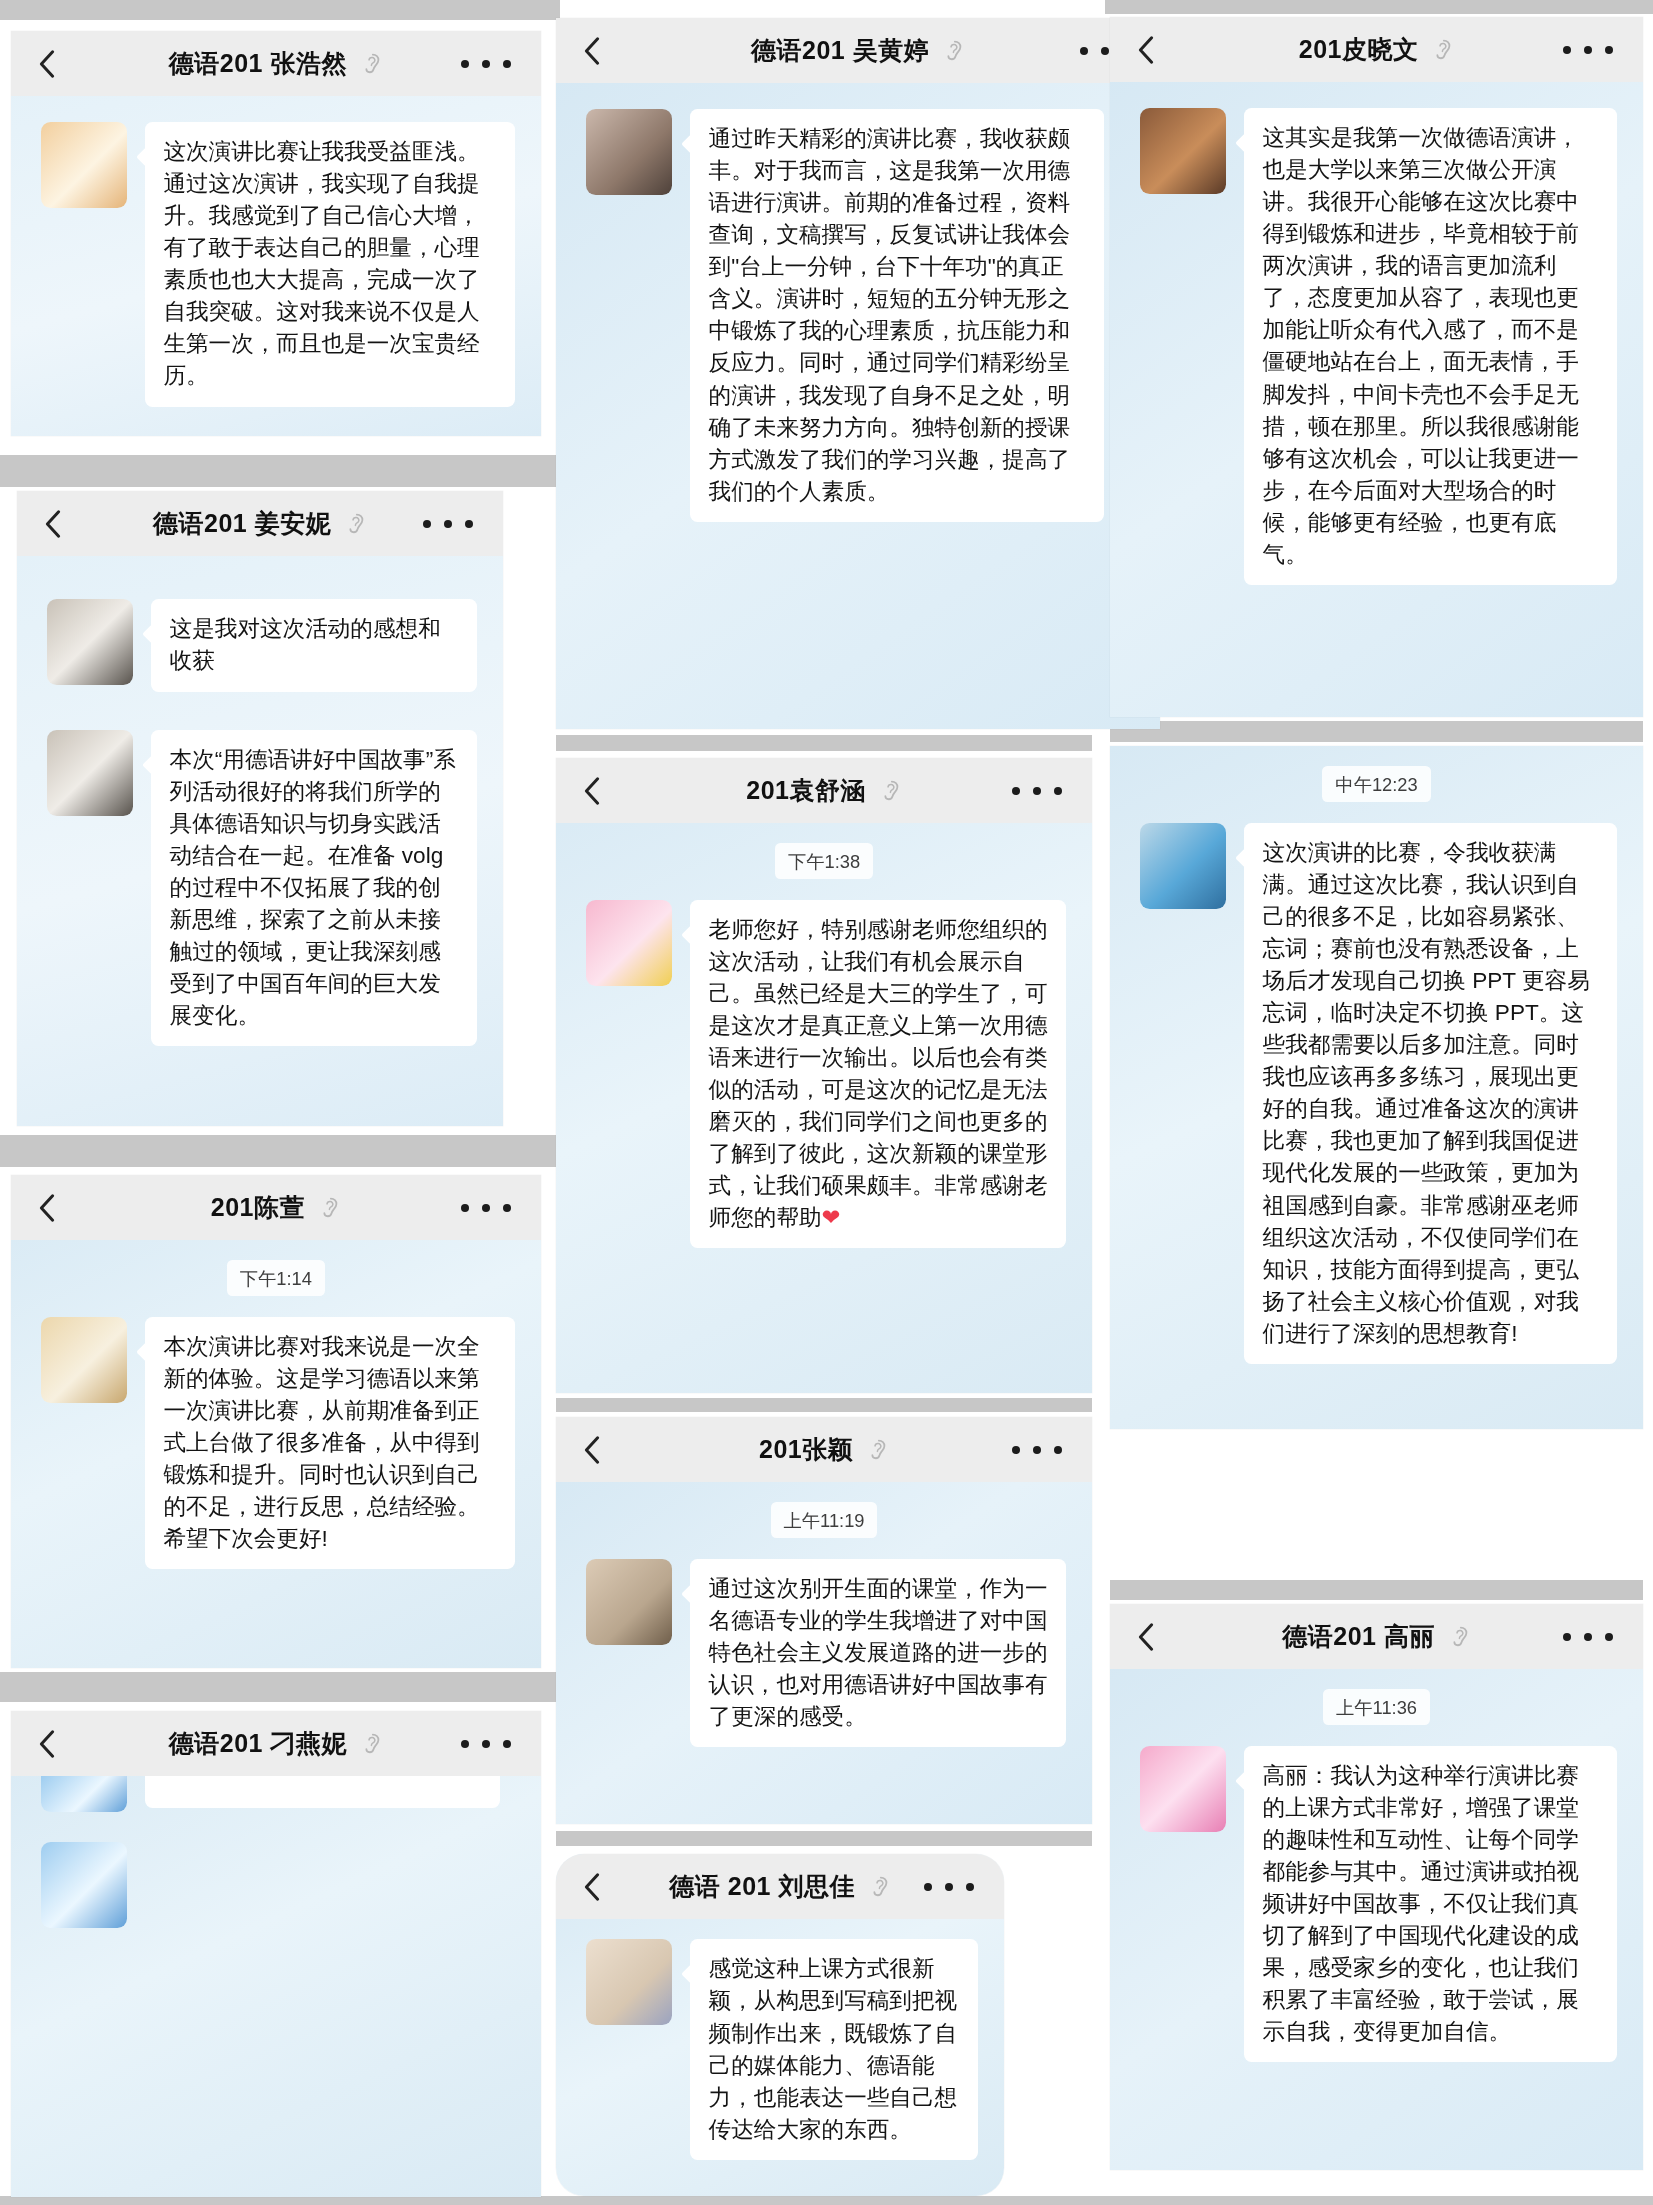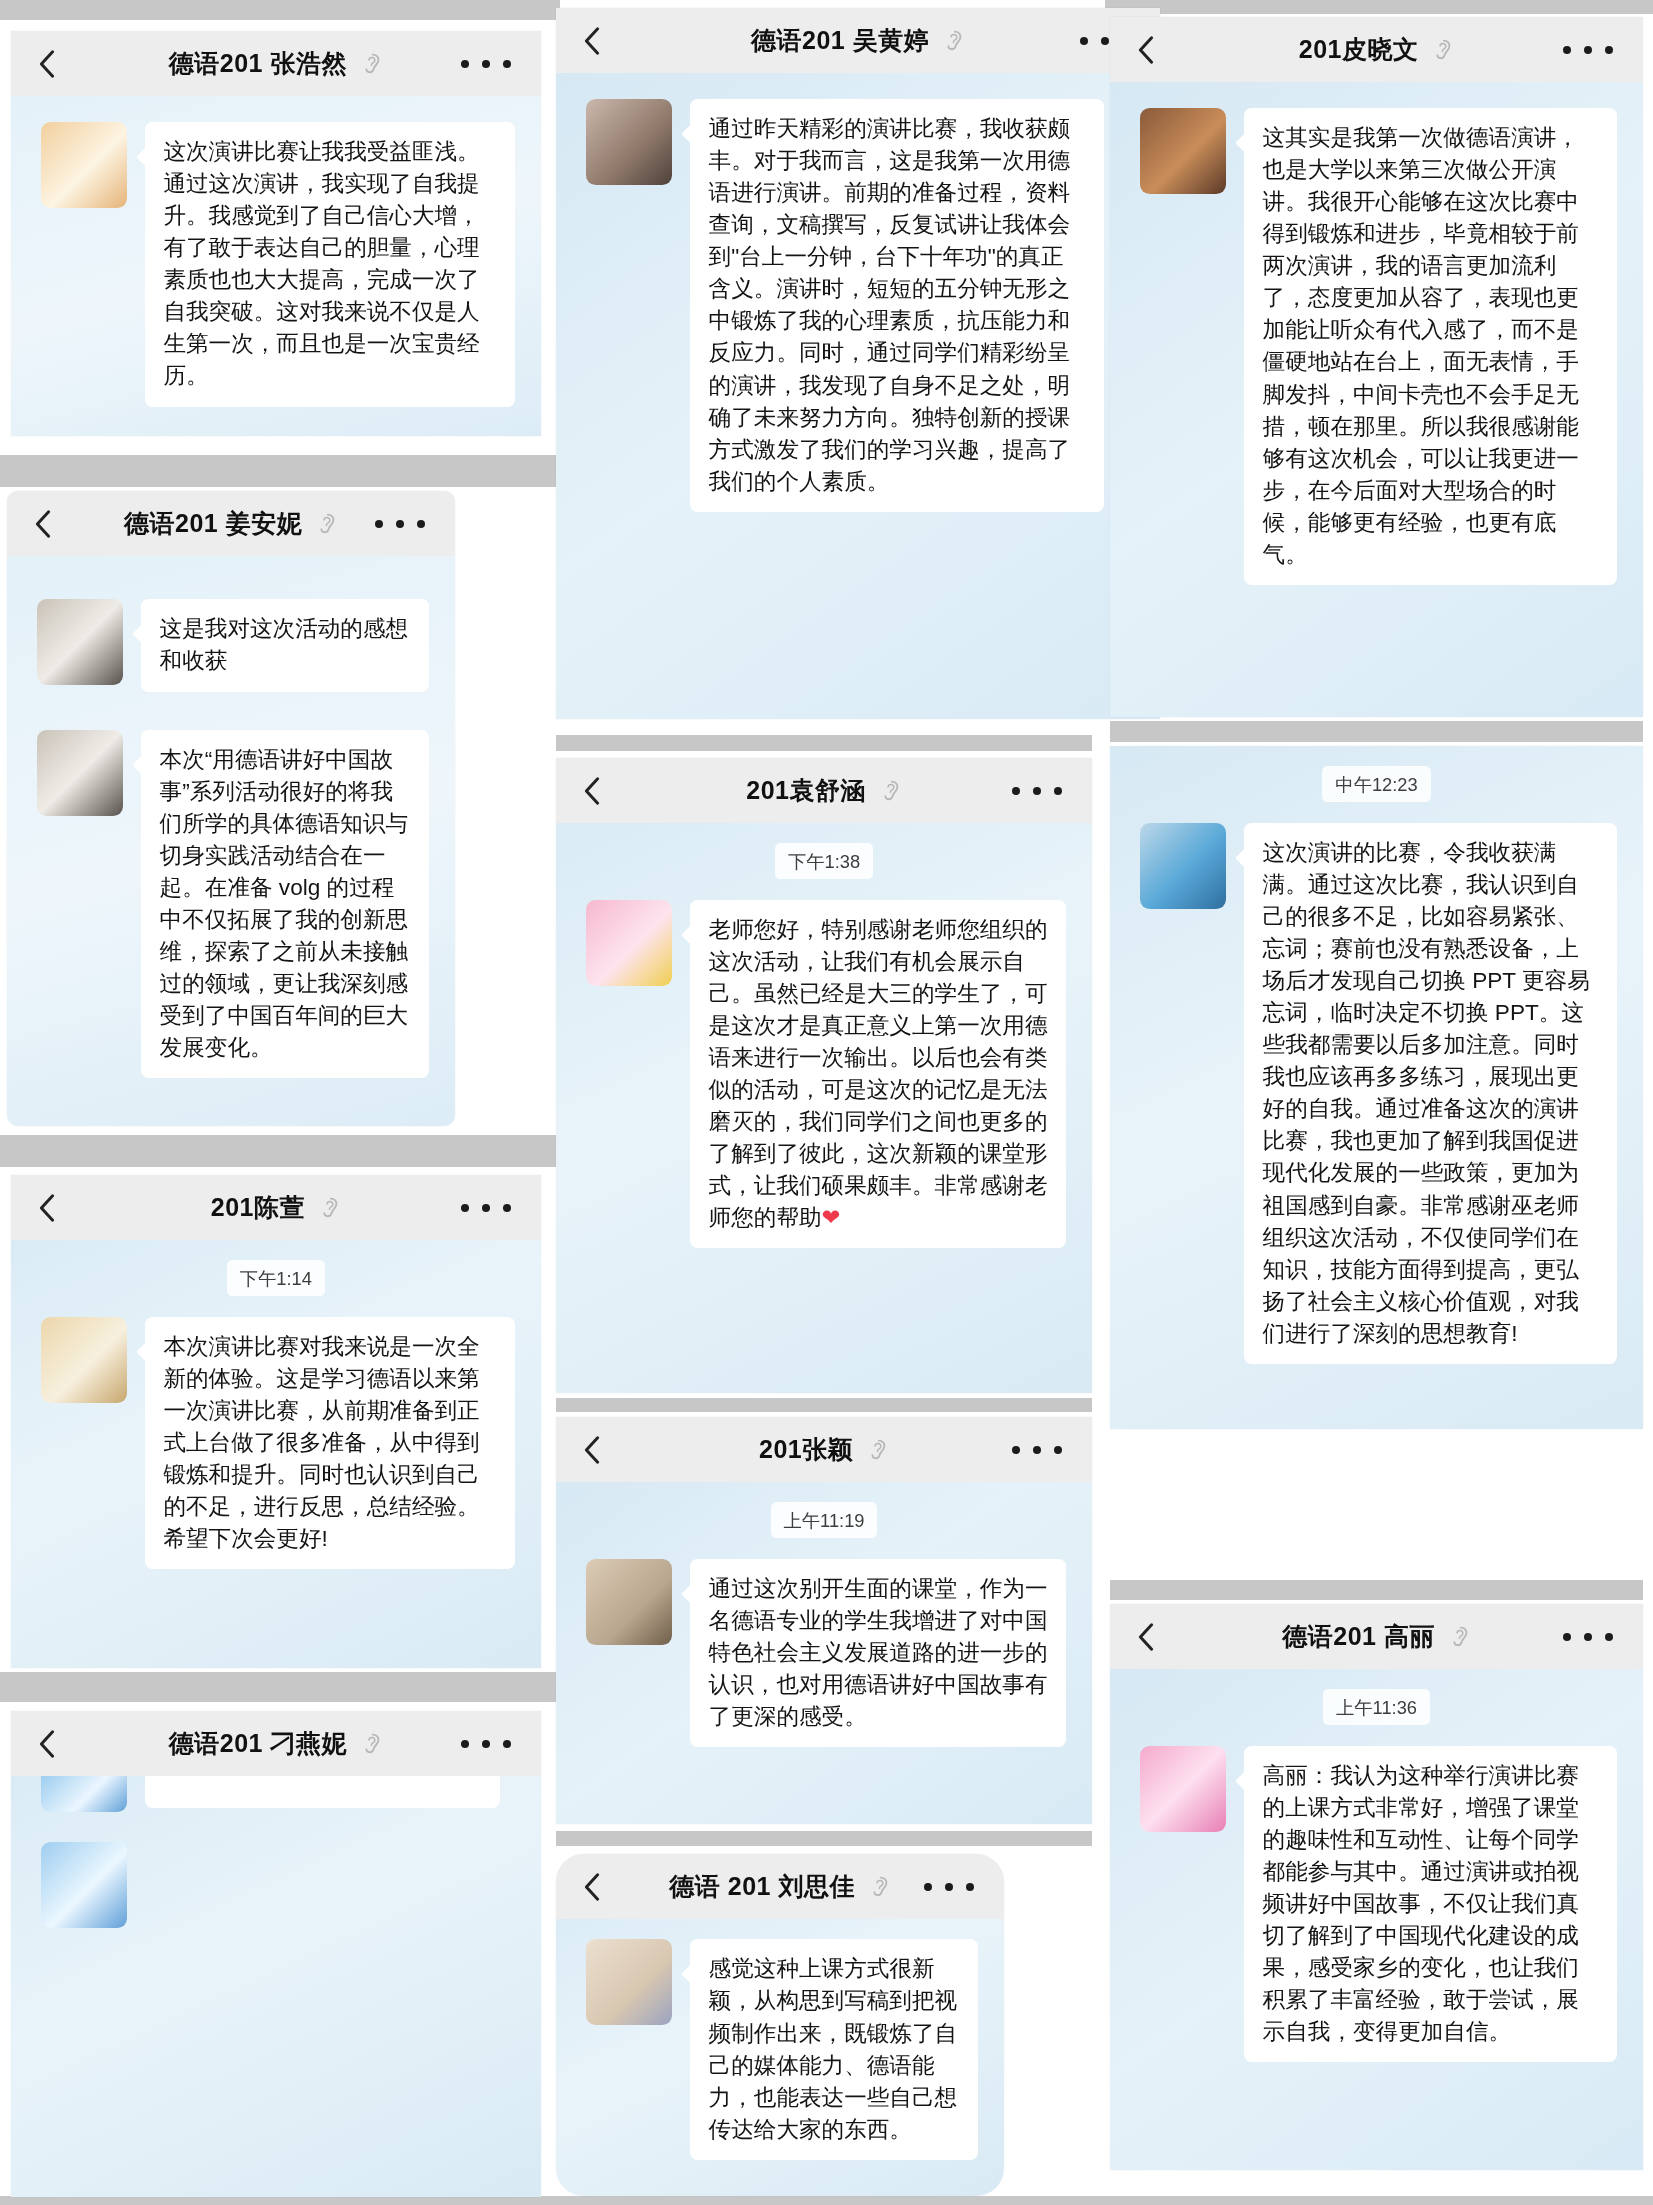--- a/index.html
+++ b/index.html
@@ -97,21 +97,21 @@
       </span>
   </div>
   <div class="chat">
     <div class="row">
       <div class="avatar av-cat"></div>
       <div class="bubble">这次演讲比赛让我我受益匪浅。通过这次演讲，我实现了自我提升。我感觉到了自己信心大增，有了敢于表达自己的胆量，心理素质也也大大提高，完成一次了自我突破。这对我来说不仅是人生第一次，而且也是一次宝贵经历。</div>
     </div>
   </div>
 </section>
 
-<section class="panel bg-b" style="left:7px;top:491px;width:448px;height:635px;border-radius:11px;">
+<section class="panel bg-b" style="left:17px;top:491px;width:486px;height:635px;">
   <div class="hdr">
     <span class="back"><svg viewBox="0 0 24 32">
           <polyline points="18,3 6,16 18,29" fill="none" stroke="#222" stroke-width="3.2" stroke-linecap="round" stroke-linejoin="round"></polyline>
         </svg></span>
     <span class="hdr-title">德语201 姜安妮</span>
     <svg class="ear" viewBox="0 0 24 24">
         <path d="M14.2 3.4c3.3 0 5.5 2.3 5.4 5.2-.1 2.2-1.1 3.4-2.2 4.7-.9 1.1-1.9 2.2-2.4 4-.5 1.9-2 3.1-3.7 3.1-1.9 0-3.3-1.4-3.3-3.1" fill="none" stroke="#a6a6a6" stroke-width="1.7" stroke-linecap="round"></path>
         <path d="M10.6 8.6c.2-1.5 1.5-2.5 3-2.4 1.6.1 2.7 1.4 2.6 2.9-.1 1.1-.9 1.8-1.8 2.3-1 .6-1.6 1.2-1.5 2.4" fill="none" stroke="#a6a6a6" stroke-width="1.5" stroke-linecap="round"></path>
       </svg>
     <span class="more">
@@ -177,21 +177,21 @@
     <div class="partial-row">
       <div class="avatar-partial av-squid"></div>
       <div class="bubble-partial"></div>
     </div>
     <div class="row" style="margin-top:30px;">
       <div class="avatar av-squid"></div>
     </div>
   </div>
 </section>
 
-<section class="panel bg-c" style="left:556px;top:8px;width:604px;height:711px;">
+<section class="panel bg-c" style="left:556px;top:18px;width:604px;height:711px;">
   <div class="hdr">
     <span class="back"><svg viewBox="0 0 24 32">
           <polyline points="18,3 6,16 18,29" fill="none" stroke="#222" stroke-width="3.2" stroke-linecap="round" stroke-linejoin="round"></polyline>
         </svg></span>
     <span class="hdr-title">德语201  吴黄婷</span>
     <svg class="ear" viewBox="0 0 24 24">
         <path d="M14.2 3.4c3.3 0 5.5 2.3 5.4 5.2-.1 2.2-1.1 3.4-2.2 4.7-.9 1.1-1.9 2.2-2.4 4-.5 1.9-2 3.1-3.7 3.1-1.9 0-3.3-1.4-3.3-3.1" fill="none" stroke="#a6a6a6" stroke-width="1.7" stroke-linecap="round"></path>
         <path d="M10.6 8.6c.2-1.5 1.5-2.5 3-2.4 1.6.1 2.7 1.4 2.6 2.9-.1 1.1-.9 1.8-1.8 2.3-1 .6-1.6 1.2-1.5 2.4" fill="none" stroke="#a6a6a6" stroke-width="1.5" stroke-linecap="round"></path>
       </svg>
     <span class="more">

